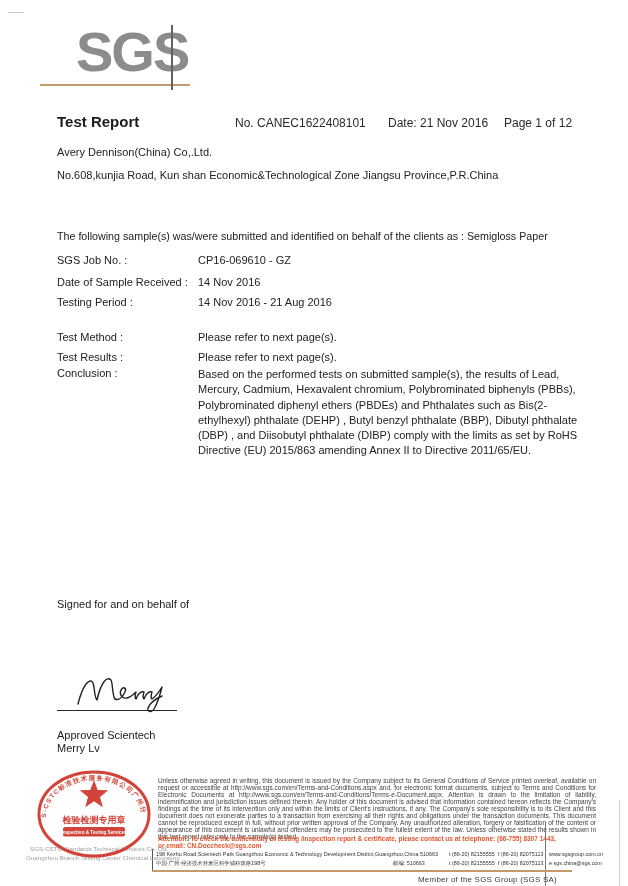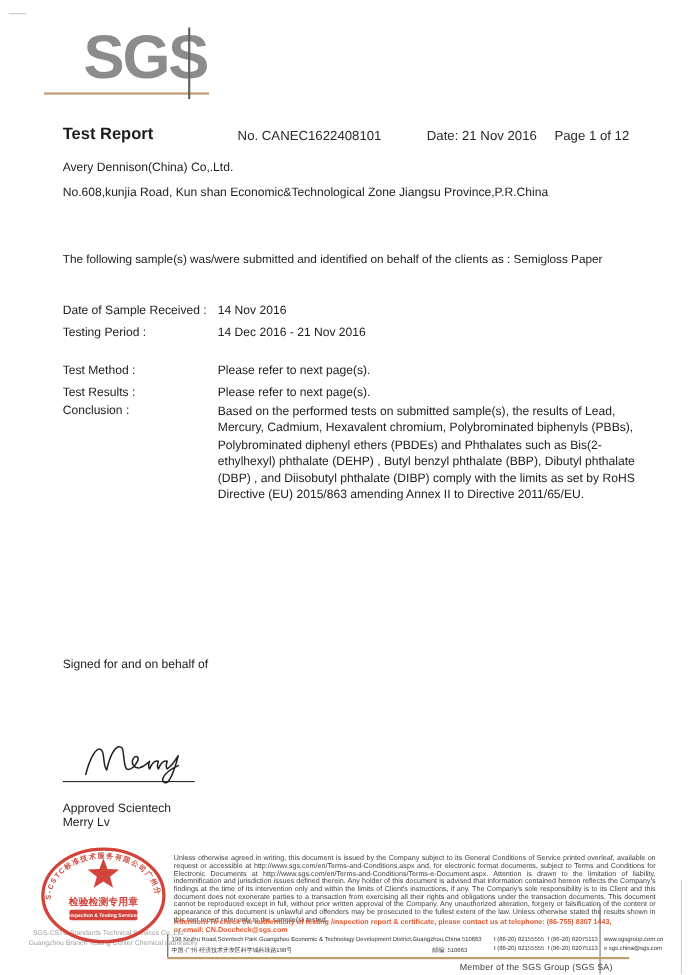--- a/index.html
+++ b/index.html
@@ -10,21 +10,21 @@
   
   .mark-tl{left:8px;top:12px;width:16px;height:1px;background:#c9c9c9;}
   .logo-text{left:76px;top:24px;font-size:56px;font-weight:700;color:#8c8c8c;
              letter-spacing:-2px;line-height:1;}
   .logo-underline{left:40px;top:84px;width:150px;height:2px;background:#c49a6c;}
   .logo-vline{left:171px;top:25px;width:2px;height:65px;background:#63635a;}
 
   
   .report-title{left:57px;top:113px;font-size:15px;font-weight:700;color:#1c1c1c;}
   .hdr{top:116px;font-size:12px;color:#2a2a2a;white-space:nowrap;}
-  .report-no{left:216px;}
+  .report-no{left:235px;}
   .report-date{left:388px;}
   .report-page{left:504px;}
 
   
   .client-name{left:57px;top:146px;font-size:11px;white-space:nowrap;}
   .client-address{left:57px;top:169px;font-size:11px;white-space:nowrap;}
 
   .intro{left:57px;top:230px;font-size:10.7px;white-space:nowrap;}
 
   
@@ -77,25 +77,28 @@
   <div class="abs report-title">Test Report</div>
   <div class="abs hdr report-no">No. CANEC1622408101</div>
   <div class="abs hdr report-date">Date: 21 Nov 2016</div>
   <div class="abs hdr report-page">Page 1 of 12</div>
 
   <div class="abs client-name">Avery Dennison(China) Co,.Ltd.</div>
   <div class="abs client-address">No.608,kunjia Road, Kun shan Economic&amp;Technological Zone Jiangsu Province,P.R.China</div>
 
   <div class="abs intro">The following sample(s) was/were submitted and identified on behalf of the clients as : Semigloss Paper</div>
 
+  <div class="frow" style="top:254px">
+    <span class="flabel">SGS Job No. :</span><span class="fvalue">CP16-069610 - GZ</span>
+  </div>
   <div class="frow" style="top:276px">
     <span class="flabel">Date of Sample Received :</span><span class="fvalue">14 Nov 2016</span>
   </div>
   <div class="frow" style="top:296px">
-    <span class="flabel">Testing Period :</span><span class="fvalue">14 Dec 2016 - 21 Nov 2016</span>
+    <span class="flabel">Testing Period :</span><span class="fvalue">14 Nov 2016 - 21 Aug 2016</span>
   </div>
   <div class="frow" style="top:331px">
     <span class="flabel">Test Method :</span><span class="fvalue">Please refer to next page(s).</span>
   </div>
   <div class="frow" style="top:351px">
     <span class="flabel">Test Results :</span><span class="fvalue">Please refer to next page(s).</span>
   </div>
   <div class="frow" style="top:367px">
     <span class="flabel">Conclusion :</span><span class="fvalue wide">Based on the performed tests on submitted sample(s), the results of Lead, Mercury, Cadmium, Hexavalent chromium, Polybrominated biphenyls (PBBs), Polybrominated diphenyl ethers (PBDEs) and Phthalates such as Bis(2-ethylhexyl) phthalate (DEHP) , Butyl benzyl phthalate (BBP), Dibutyl phthalate (DBP) , and Diisobutyl phthalate (DIBP) comply with the limits as set by RoHS Directive (EU) 2015/863 amending Annex II to Directive 2011/65/EU.</span>
   </div>

